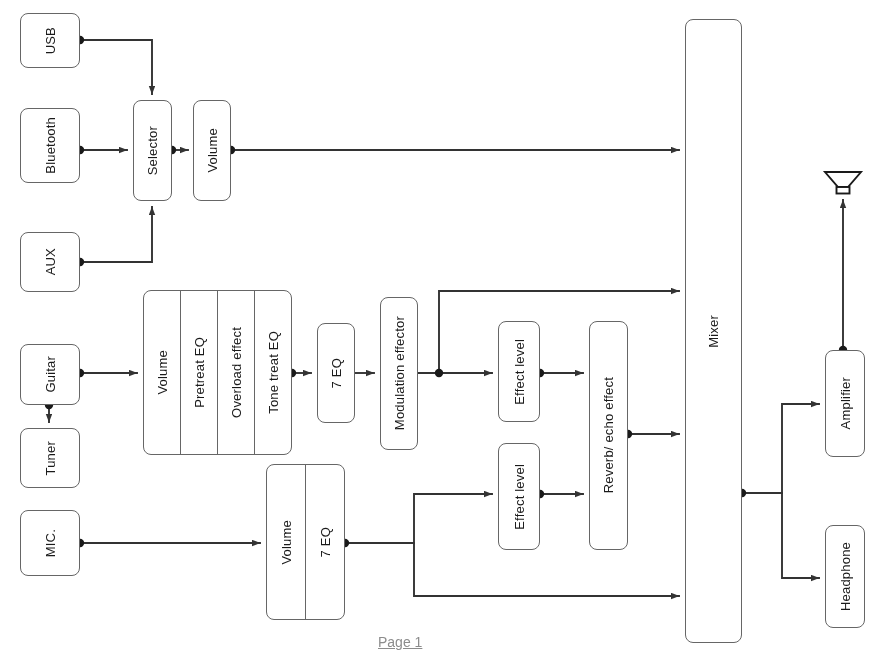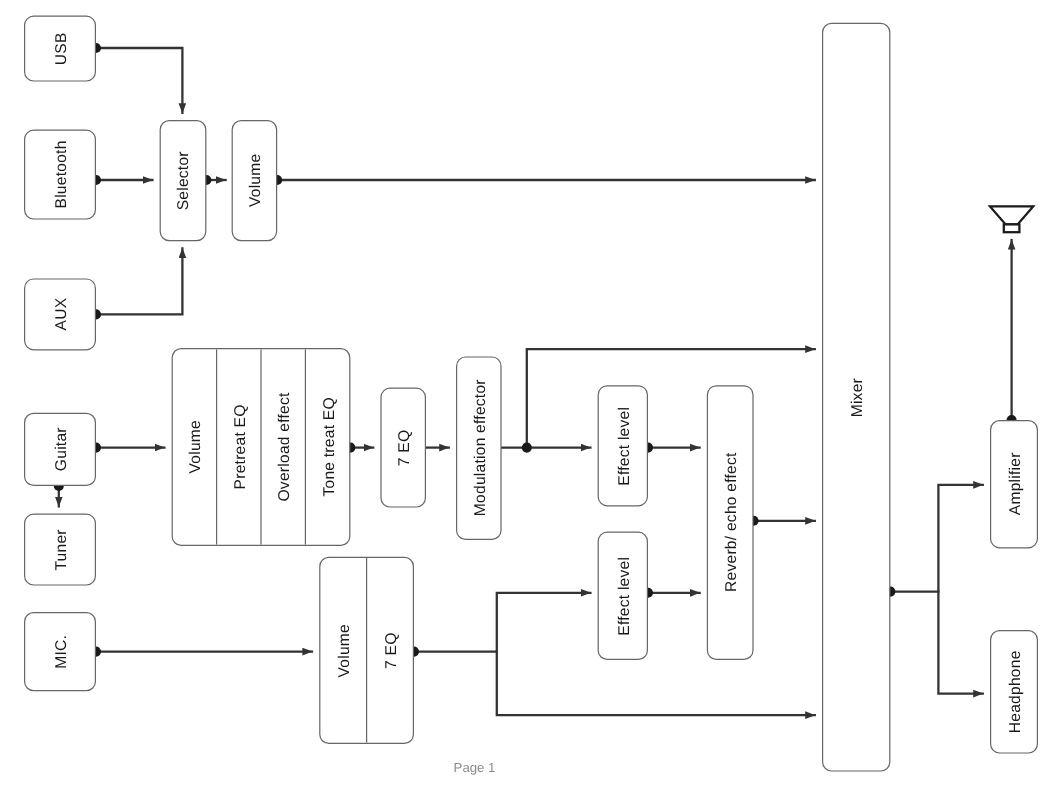--- a/index.html
+++ b/index.html
@@ -56,22 +56,23 @@
     line-height: 1;
     letter-spacing: 0.2px;
   }
   .node.mixer .vlabel { font-size: 13px; }
   .speaker {
     position: absolute;
   }
   .footer {
     position: absolute;
     color: #8c8c8c;
-    font-size: 11px;
+    font-size: 14px;
     white-space: nowrap;
+    text-decoration: underline;
   }
 </style>
 </head>
 <body>
 
 <div id="canvas">
 
   <svg id="wires" viewBox="0 0 885 661" width="885" height="661" xmlns="http://www.w3.org/2000/svg">
     <defs>
       <marker id="arw" markerWidth="9" markerHeight="9" refX="8" refY="3.2" orient="auto" markerUnits="userSpaceOnUse">

